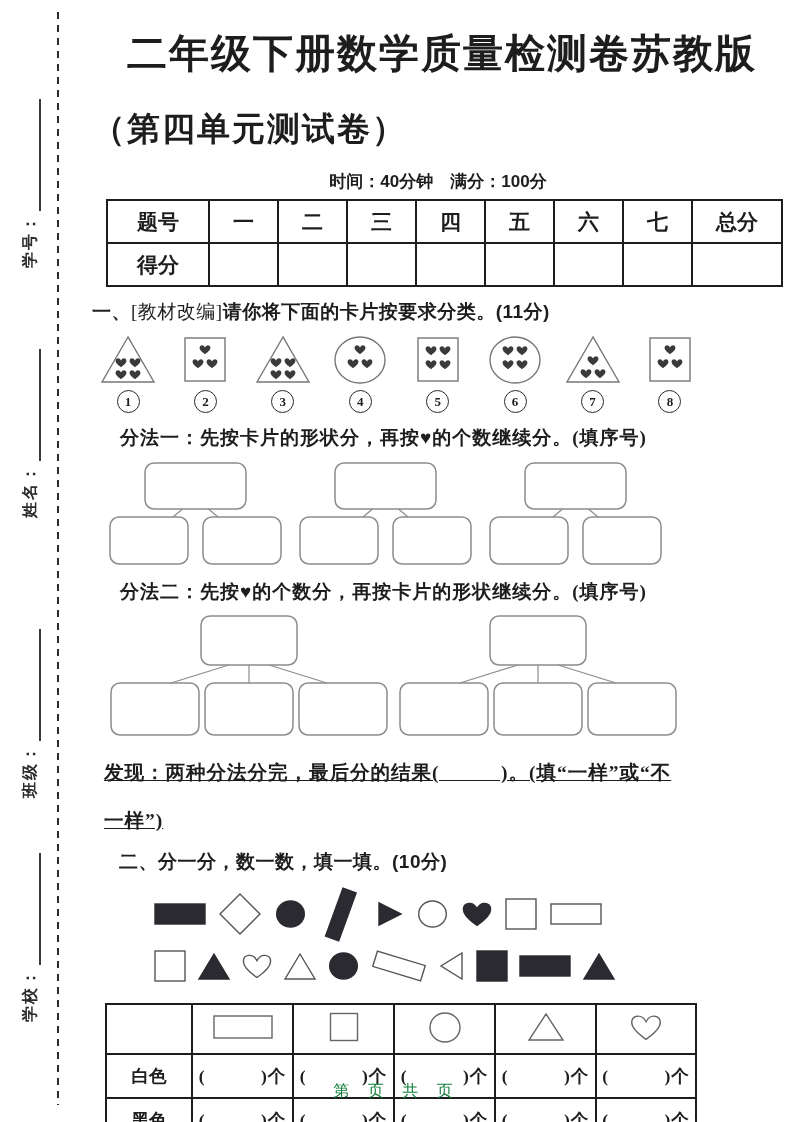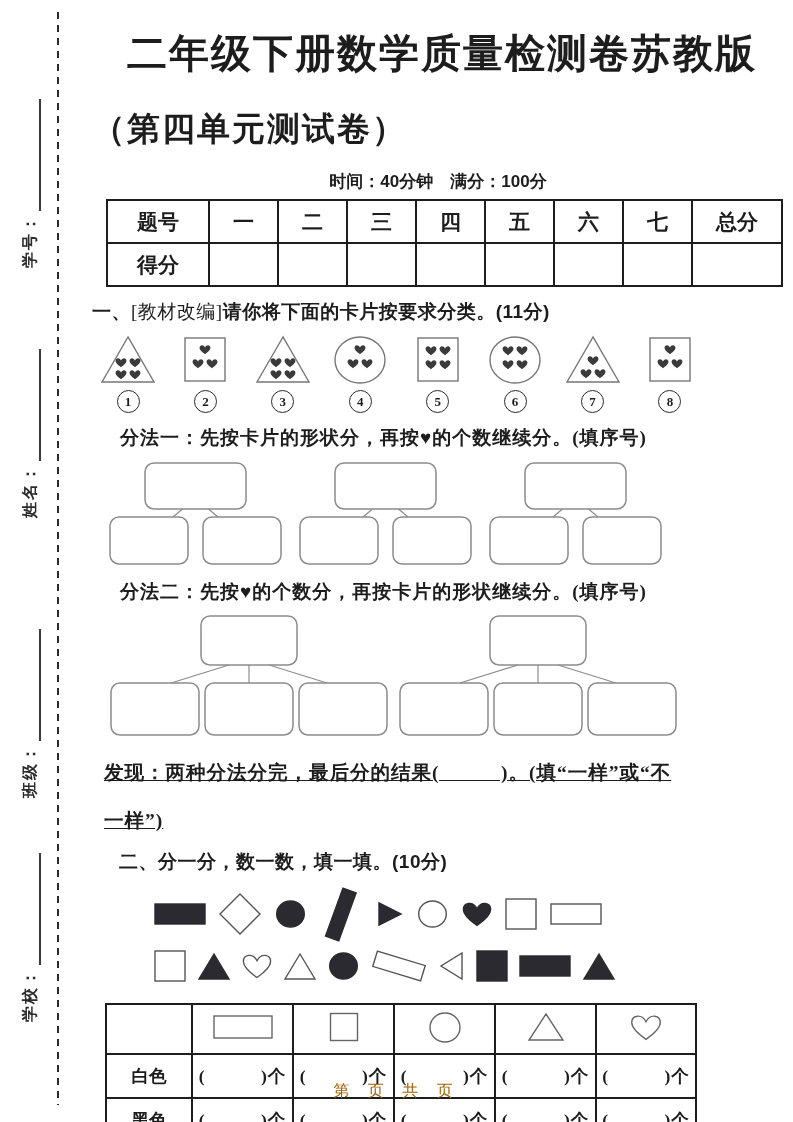--- a/index.html
+++ b/index.html
@@ -32,21 +32,21 @@
   .discover{font-family:"Liberation Serif","DejaVu Serif",serif;font-size:19.5px;font-weight:600;margin:10px 0 0 12px;line-height:48px;letter-spacing:1px;text-decoration:underline;}
   .q2t{margin-top:4px;margin-left:27px;}
   .shape-row{display:flex;align-items:center;justify-content:space-between;margin-left:62px;}
   .row1{width:448px;height:58px;margin-top:10px;}
   .row2{width:462px;height:46px;margin-top:0px;}
   .q2-table{margin:14px 0 0 13px;width:590px;table-layout:fixed;}
   .q2-table td{border:2px solid #1d1d1d;text-align:center;padding:0;}
   .q2-table .hdr{height:48px;}
   .q2-table .lbl{font-family:"Liberation Serif","DejaVu Serif",serif;font-size:17.5px;font-weight:600;height:42px;}
   .q2-table .cnt{font-family:"Liberation Serif","DejaVu Serif",serif;font-size:17.5px;font-weight:600;height:42px;letter-spacing:1px;}
-  .footer{position:absolute;left:0;right:0;bottom:20px;text-align:center;font-size:16px;letter-spacing:7px;color:#a16207;}
+  .footer{position:absolute;left:0;right:0;bottom:20px;text-align:center;font-size:16px;letter-spacing:7px;color:#15803d;}
 </style>
 </head>
 <body>
 
 <div class="page">
   <div class="reg-dash"></div>
 
   <div class="side-item" style="top:268px">
     <div class="side-inner">
       <span>学号：</span>

